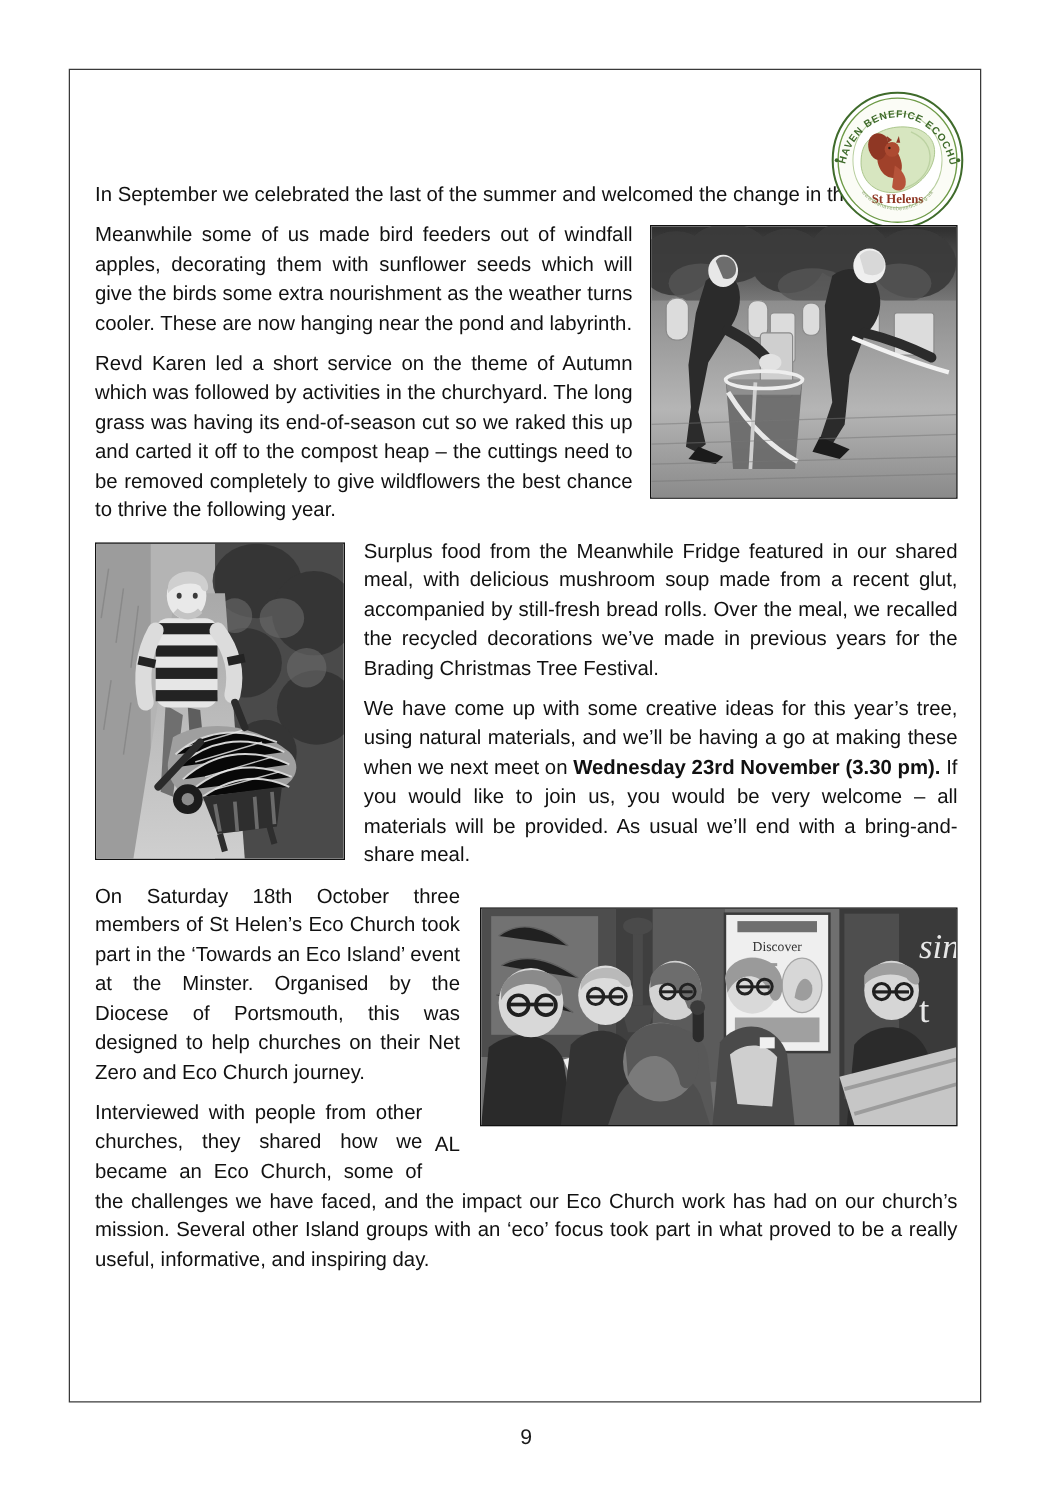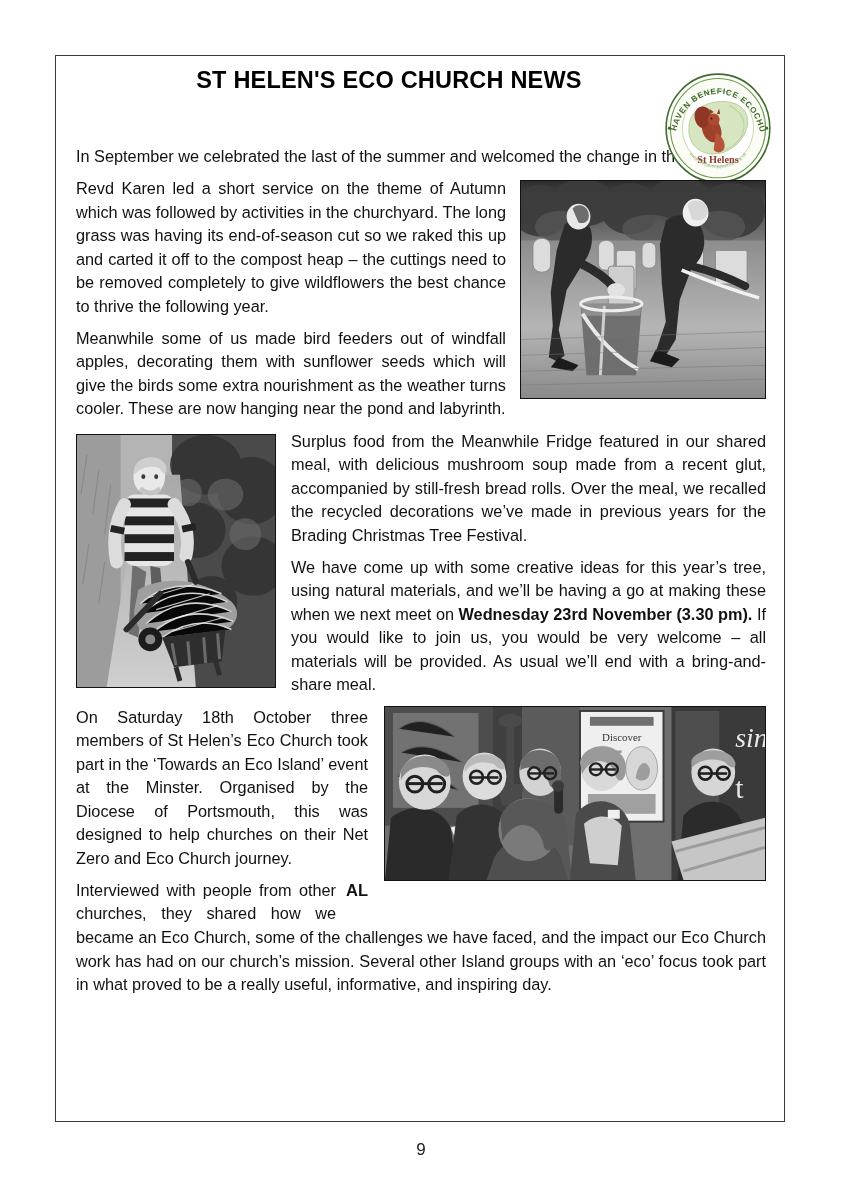--- a/index.html
+++ b/index.html
@@ -106,51 +106,51 @@
   .photo-wheelbarrow {
     float: left;
     width: 200px;
     height: 254px;
     margin: 4px 15px 4px 0;
   }
   .photo-panel {
     float: right;
     width: 382px;
     height: 175px;
-    margin: 0 0 5px 16px;
+    margin: 20px 0 5px 16px;
   }
 
   .clearfix::after { content: ""; display: block; clear: both; }
 
   .signature {
     float: right;
-    font-weight: bold;
+    font-weight: normal;
     font-size: 16.5px;
     margin-left: 10px;
+    margin-top: 26px;
   }
 
   
   .page-number {
     position: absolute;
     left: 0;
     top: 1140px;
     width: 842px;
     text-align: center;
     font-size: 17px;
     color: #1a1a1a;
   }
 </style>
 </head>
 <body>
 
 <div class="page-frame">
   <div class="page-inner">
 
     <div class="masthead">
-      <h1 class="masthead-title">ST HELEN'S ECO CHURCH NEWS</h1>
 
       <div class="logo-wrap">
         <svg viewBox="0 0 200 208">
           <defs>
             <path id="arcTop" d="M 22,112 A 80,92 0 0 1 178,112" fill="none"></path>
             <path id="arcBot" d="M 28,112 A 74,86 0 0 0 172,112" fill="none"></path>
           </defs>
 
           <ellipse cx="100" cy="104" rx="96" ry="100" fill="#ffffff" stroke="#3f6b2b" stroke-width="3"></ellipse>
           <ellipse cx="100" cy="104" rx="88" ry="92" fill="#fbfcf6" stroke="#6d9a46" stroke-width="2"></ellipse>
@@ -266,23 +266,23 @@
 
           <g stroke="#767676" stroke-width="1" opacity="0.5">
             <path d="M0,160 L246,152"></path>
               <path d="M0,176 L246,168"></path>
             <path d="M0,192 L246,186"></path>
               <path d="M0,206 L246,200"></path>
           </g>
         </svg>
       </div>
 
+      <p>Meanwhile some of us made bird feeders out of windfall apples, decorating them with sunflower seeds which will give the birds some extra nourishment as the weather turns cooler. These are now hanging near the pond and labyrinth.</p>
+
       <p>Revd Karen led a short service on the theme of Autumn which was followed by activities in the churchyard. The long grass was having its end-of-season cut so we raked this up and carted it off to the compost heap – the cuttings need to be removed completely to give wildflowers the best chance to thrive the following year.</p>
-
-      <p>Meanwhile some of us made bird feeders out of windfall apples, decorating them with sunflower seeds which will give the birds some extra nourishment as the weather turns cooler. These are now hanging near the pond and labyrinth.</p>
 
       <div class="photo photo-wheelbarrow">
         <svg viewBox="0 0 200 254" preserveAspectRatio="none">
           <defs>
             <linearGradient id="pathG" x1="0" y1="0" x2="0" y2="1">
               <stop offset="0%" stop-color="#a9a9a9"></stop>
               <stop offset="100%" stop-color="#cfcfcf"></stop>
             </linearGradient>
           </defs>
           <rect width="200" height="254" fill="#b4b4b4"></rect>

